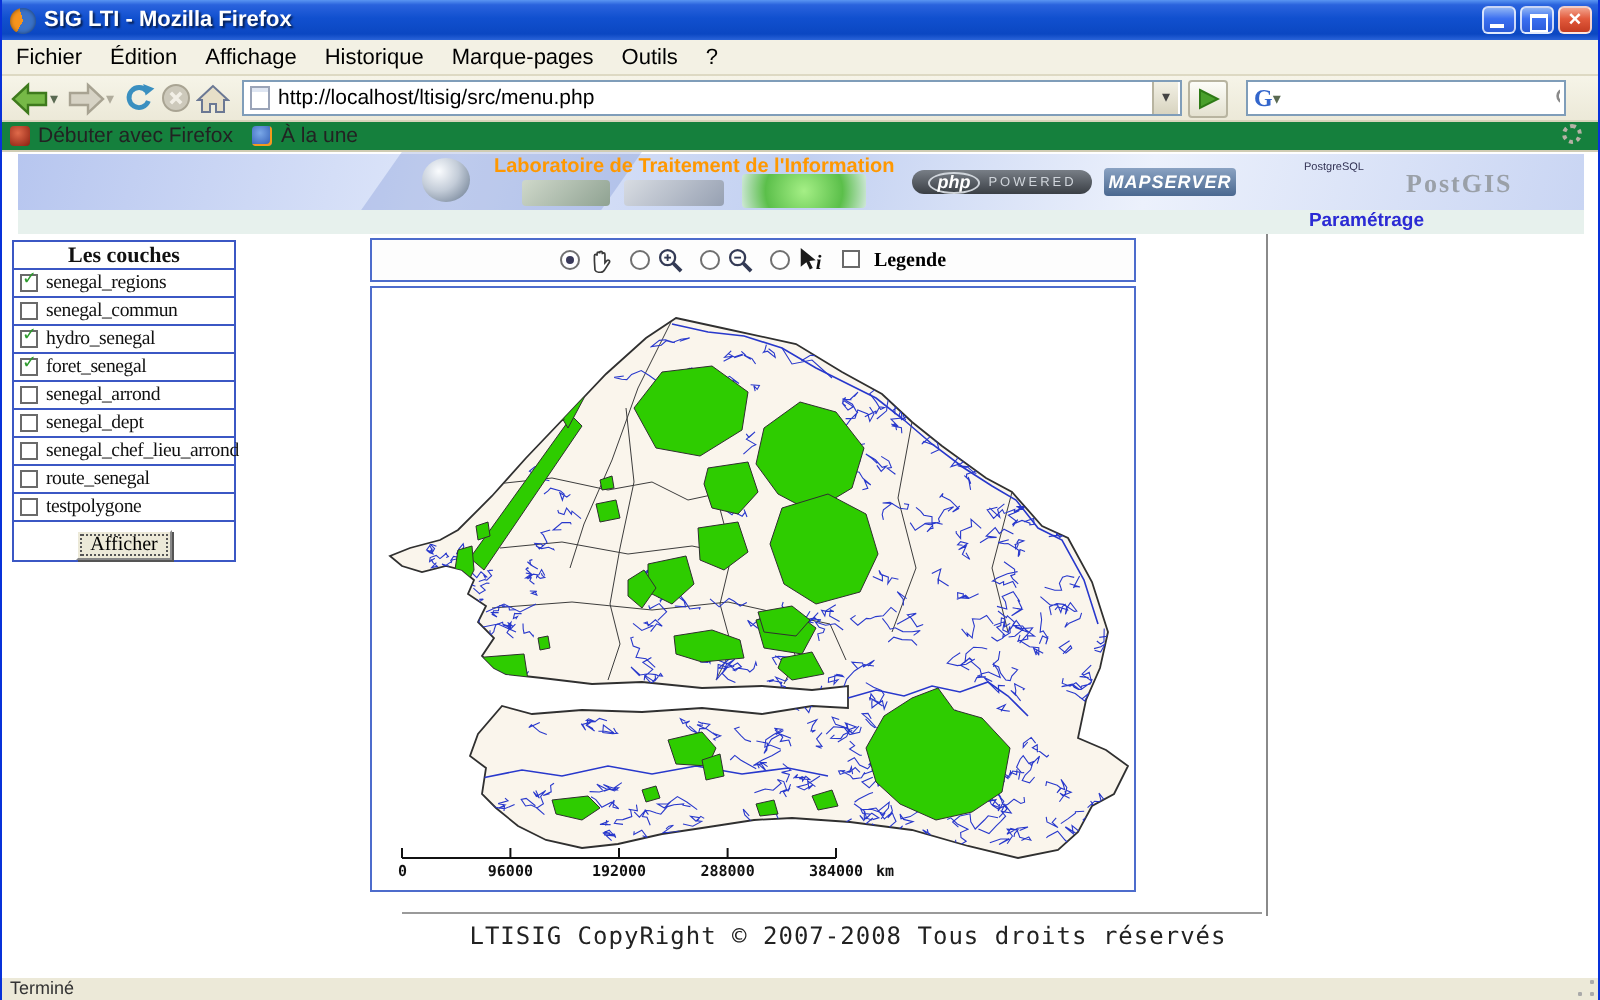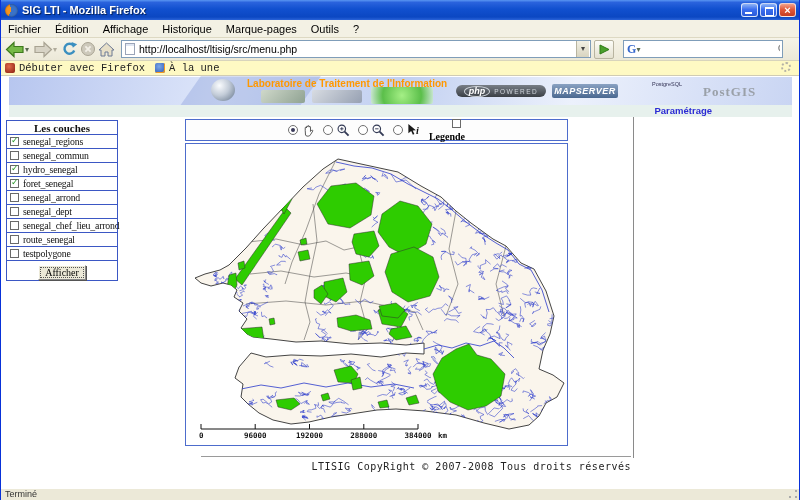--- a/index.html
+++ b/index.html
@@ -28,21 +28,21 @@
   .urlbar { display:flex; align-items:center; background:#fff; border:1px solid #7f9db9; height:18px; width:470px; margin-left:4px; padding:0 1px 0 3px; }
   .page-ico { width:10px; height:12px; background:#fff; border:1px solid #9aa4b8; box-shadow:inset 0 2px 0 #dfe6f2; margin-right:4px; flex:0 0 auto; }
   .urlbar input { border:none; outline:none; flex:1; font-size:10.5px; color:#000; font-family:"Liberation Sans",sans-serif; background:transparent; }
   .url-caret { width:13px; height:16px; background:linear-gradient(180deg,#f2f0e4,#d8d4c0); border-left:1px solid #b8b4a0; font-size:8px; color:#444; text-align:center; line-height:16px; }
   .gobtn { width:20px; height:19px; margin-left:3px; border:1px solid #b8b4a0; border-radius:2px; background:linear-gradient(180deg,#fdfdf8,#e4e1d0); display:flex; align-items:center; justify-content:center; }
   .searchbox { display:flex; align-items:center; background:#fff; border:1px solid #7f9db9; height:18px; width:160px; margin-left:9px; padding:0 2px 0 3px; }
   .g-ico { font-family:"Liberation Serif",serif; font-weight:bold; font-size:12px; color:#3366cc; line-height:14px; }
   .searchbox input { border:none; outline:none; flex:1; font-size:10.5px; color:#9a9a9a; background:transparent; font-family:Liberation Mono, monospace; margin-left:2px;margin-top:43px; }
 
   
-  .bookmarksbar { height:15px; background:#fef9c3; border-bottom:1px solid #d0ccb4; display:flex; align-items:center; padding-left:4px; position:relative;font-family:Liberation Mono, monospace; }
+  .bookmarksbar { height:15px; background:#15803d; border-bottom:1px solid #d0ccb4; display:flex; align-items:center; padding-left:4px; position:relative; }
   .bm { display:flex; align-items:center; margin-right:10px; }
   .bm-ico1 { width:10px; height:10px; border-radius:2px; background:radial-gradient(circle at 40% 35%,#e06a4a,#8a1f10); margin-right:4px; }
   .bm-ico2 { width:10px; height:10px; border-radius:2px; background:radial-gradient(circle at 40% 35%,#7aa8e8,#2a55b0); margin-right:4px; box-shadow:inset -1px -1px 0 #f59a1d; }
   .bm span.lbl { font-size:10.5px; color:#222; }
   .throbber { position:absolute; right:8px; top:1px; width:10px; height:10px; border:2px dotted #b5b2a6; border-radius:50%; }
 
   
   .content { position:relative; height:411px; background:#fff; overflow:hidden; }
 
   .banner { position:absolute; left:8px; top:1px; width:783px; height:28px; background:linear-gradient(105deg,#b7c6ef 0%,#dfe7fa 28%,#c2d0f1 50%,#ecf1fc 72%,#c9d5f3 100%); }
@@ -75,27 +75,27 @@
   .layer-label { font-size:9.8px; color:#111; letter-spacing:-.2px; white-space:nowrap; }
   .btn-row { height:19px; display:flex; align-items:flex-end; justify-content:center; }
   .apply-btn { width:48px; height:15px; background:#ece9d8; border:1px solid #888; border-top-color:#fff; border-left-color:#fff; box-shadow:1px 1px 0 #555; font-family:"Liberation Serif",serif; font-size:10px; position:relative; text-align:center; line-height:13px; }
   .apply-btn::after { content:""; position:absolute; inset:1px; border:1px dotted #555; }
 
   
   .map-toolbar { position:absolute; left:184px; top:43px; width:383px; height:22px; border:1px solid var(--frame,#4d6ccc); background:#fdfdfd; display:flex; align-items:center; justify-content:center; gap:7px; }
   .radio { width:10px; height:10px; border:1px solid #707070; border-radius:50%; background:#fff; position:relative; flex:0 0 auto; }
   .radio[data-selected="true"]::after { content:""; position:absolute; left:2px; top:2px; width:4px; height:4px; border-radius:50%; background:#3a3a5a; }
   .tool { display:flex; align-items:center; gap:3px; }
-  .legende { display:flex; align-items:flex-end; gap:3px; font-family:"Liberation Serif",serif; font-size:10px; font-weight:bold;flex-direction:column; }
+  .legende { display:flex; align-items:flex-start; gap:3px; font-family:"Liberation Serif",serif; font-size:10px; font-weight:bold; }
   .map-box { position:absolute; left:184px; top:67px; width:383px; height:303px; border:1px solid var(--frame,#4d6ccc); background:#fff; }
   .map-box svg { display:block; width:100%; height:100%; }
 
   .vdivider { position:absolute; left:632px; top:41px; width:1px; height:341px; background:#8a8a8a; }
   .footer-sep { position:absolute; left:200px; top:380px; width:430px; height:1px; background:#9a9a9a; }
-  .footer-text { position:absolute; left:200px; top:385px; width:430px; text-align:right; font-family:"DejaVu Sans Mono",monospace; font-size:10px; letter-spacing:.5px; color:#222; }
+  .footer-text { position:absolute; left:208px; top:385px; width:430px; text-align:center; font-family:"DejaVu Sans Mono",monospace; font-size:12px; letter-spacing:.5px; color:#222; }
 
   
   .statusbar { height:13px; background:#ece9d8; border-top:1px solid #fff; box-shadow:inset 0 1px 0 #fff; display:flex; align-items:center; padding:0 4px; position:relative; }
   .statusbar .txt { font-size:9px; color:#333; }
   .grip { position:absolute; right:1px; bottom:1px; width:10px; height:10px; background:
     radial-gradient(circle at 8px 2px,#aaa 1px,transparent 1.2px),
     radial-gradient(circle at 8px 8px,#aaa 1px,transparent 1.2px),
     radial-gradient(circle at 2px 8px,#aaa 1px,transparent 1.2px); }
 
   svg text.scale { font-family:"DejaVu Sans Mono",monospace; font-weight:bold; font-size:7.5px; fill:#111; }

